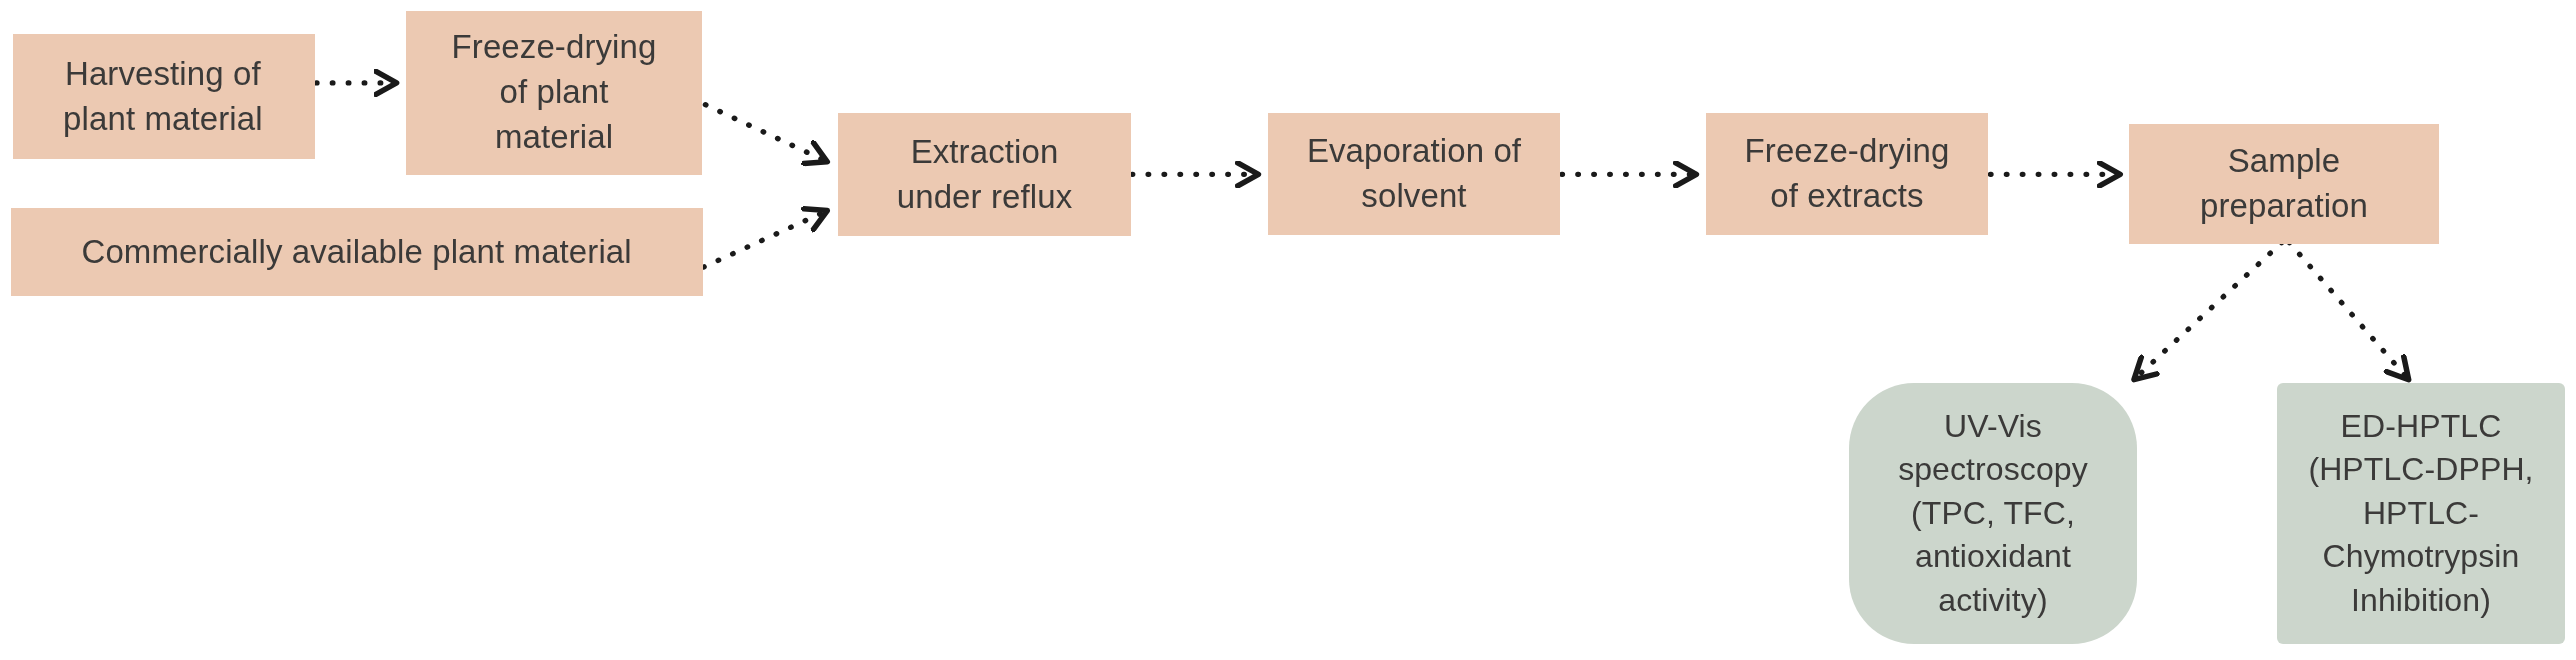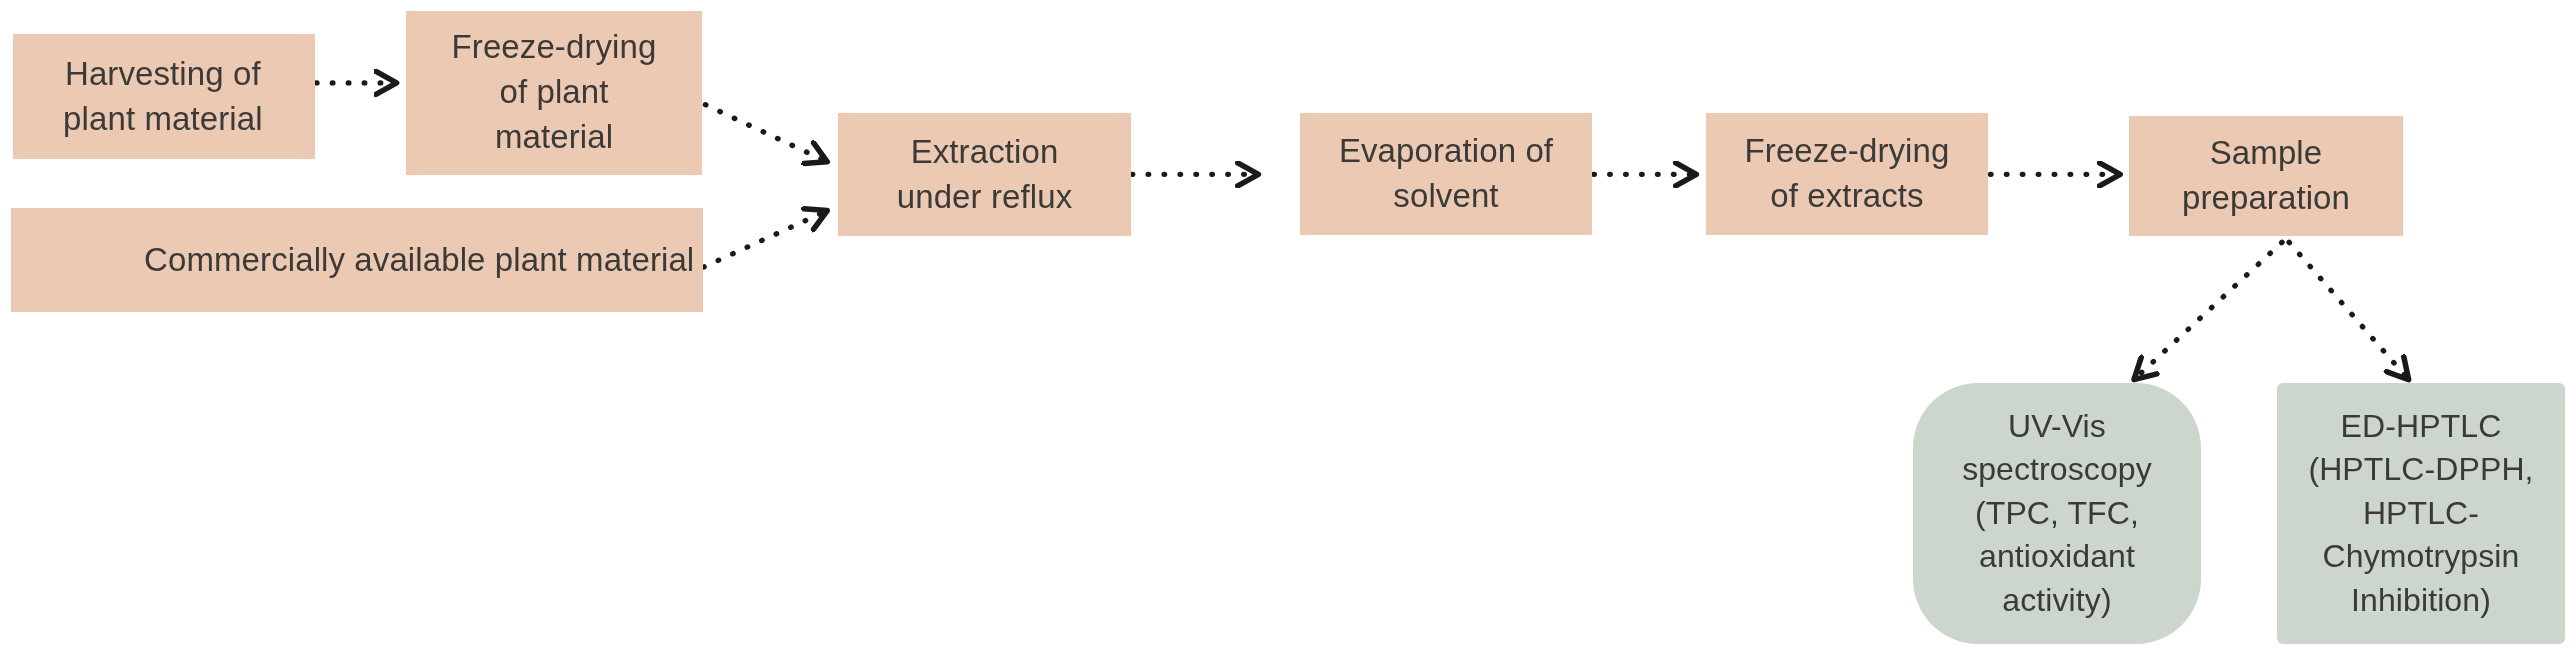--- a/index.html
+++ b/index.html
@@ -87,45 +87,45 @@
     <span>Harvesting of
 plant material</span>
   </div>
 
   <div class="node process" style="left:406px; top:10.6px; width:296px; height:164px;">
     <span>Freeze-drying
 of plant
 material</span>
   </div>
 
-  <div class="node process" style="left:10.6px; top:208px; width:692px; height:104px;justify-content:flex-end;">
+  <div class="node process" style="left:10.6px; top:208px; width:692px; height:88px;">
     <span>Commercially available plant material</span>
   </div>
 
   <div class="node process" style="left:838px; top:113px; width:293px; height:123px;align-items:center;">
     <span>Extraction
 under reflux</span>
   </div>
 
-  <div class="node process" style="left:1268px; top:113px; width:292px; height:122px;margin-left:32px;">
+  <div class="node process" style="left:1268px; top:113px; width:292px; height:122px;">
     <span>Evaporation of
 solvent</span>
   </div>
 
   <div class="node process" style="left:1706px; top:113px; width:282px; height:122px;">
     <span>Freeze-drying
 of extracts</span>
   </div>
 
-  <div class="node process" style="left:2129px; top:116px; width:274px; height:120px;">
+  <div class="node process" style="left:2129px; top:124px; width:310px; height:120px;">
     <span>Sample
 preparation</span>
   </div>
 
-  <div class="node analysis" style="left:1913px; top:383px; width:288px; height:261px;">
+  <div class="node analysis" style="left:1849px; top:383px; width:288px; height:261px;">
     <span>UV-Vis
 spectroscopy
 (TPC, TFC,
 antioxidant
 activity)</span>
   </div>
 
   <div class="node analysis" style="left:2277px; top:383px; width:288px; height:261px;border-radius:6px;">
     <span>ED-HPTLC
 (HPTLC-DPPH,

